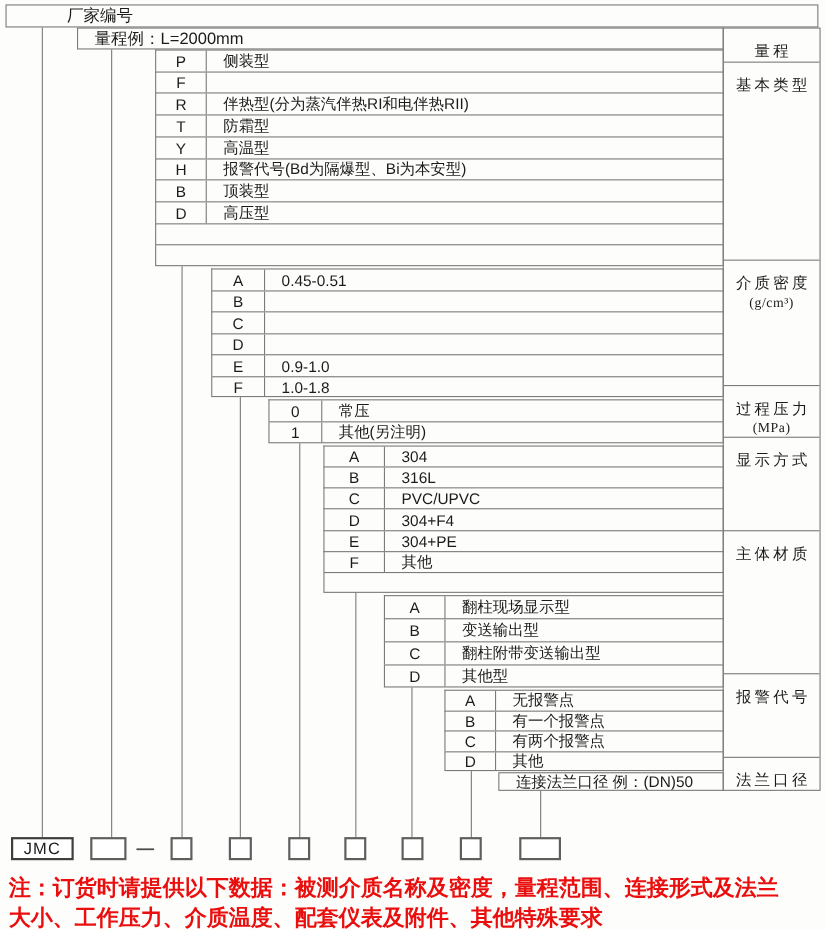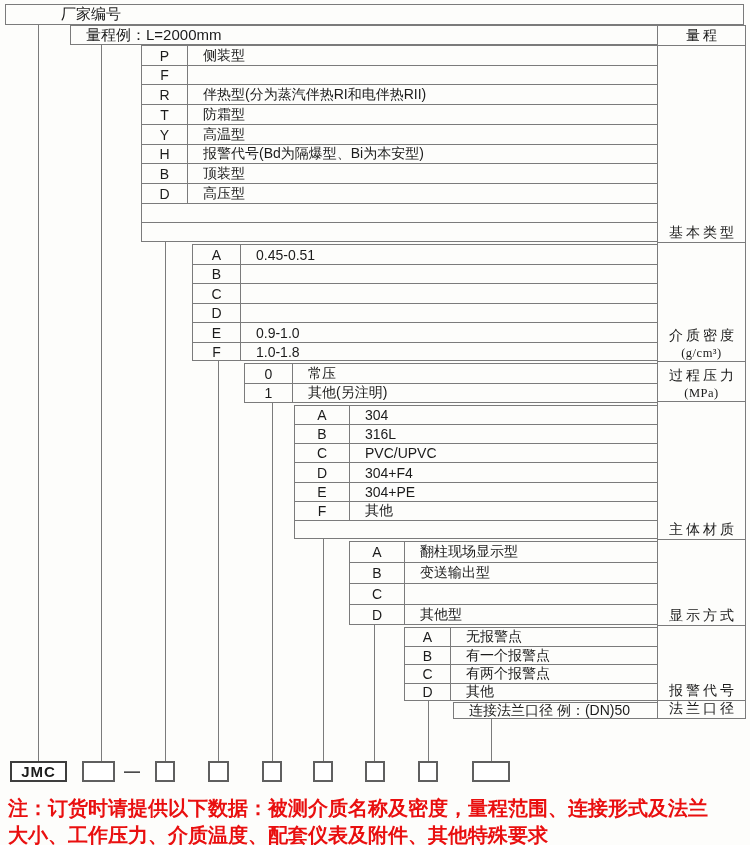--- a/index.html
+++ b/index.html
@@ -28,24 +28,25 @@
   #row1{left:5px;top:4px;width:739px;height:21px;padding-left:55px;}
   #row2{left:70px;top:25px;width:588px;height:20px;padding-left:15px;}
 
   
   #labels{
     position:absolute;left:657px;top:25px;width:87px;height:692px;
     box-sizing:content-box;border:1px solid var(--line);
     display:flex;flex-direction:column;
   }
   .lcell{
-    display:flex;flex-direction:column;align-items:center;justify-content:flex-end;
+    display:flex;flex-direction:column;align-items:center;justify-content:flex-start;
     box-sizing:border-box;border-bottom:1px solid var(--line);
     font-family:"Liberation Serif","DejaVu Serif",serif;
     font-size:14px;
+    margin-top:12px;
   }
   .lcell:last-child{border-bottom:none;}
   .ltext{letter-spacing:3px;margin-right:-3px;white-space:nowrap;}
   .lunit{font-size:12.5px;letter-spacing:.5px;margin-top:1px;white-space:nowrap;}
 
   
   .row{
     position:absolute;box-sizing:border-box;
     border:1px solid var(--line);border-bottom:none;
     display:flex;align-items:stretch;background:transparent;
@@ -65,21 +66,21 @@
   .vline{position:absolute;width:1px;background:var(--line);}
 
   
   .bbox{
     position:absolute;box-sizing:border-box;
     border:2px solid var(--boxline);background:#fff;
   }
   #prefixbox{
     border:2px solid var(--dark);
     display:flex;align-items:center;justify-content:center;
-    font-weight:bold;font-size:15px;letter-spacing:1px;
+    font-weight:normal;font-size:15px;letter-spacing:1px;
   }
   #dash{
     position:absolute;display:flex;align-items:center;justify-content:center;
     font-weight:bold;color:#4a4a4a;font-size:16px;
   }
 
   
   #note{
     position:absolute;left:8px;top:795px;width:703px;
     color:var(--red);font-weight:bold;font-size:20px;line-height:27px;
@@ -107,25 +108,25 @@
         <span class="ltext">基本类型</span>
       </div>
       <div class="lcell" style="height: 119px;">
         <span class="ltext">介质密度</span>
         <span class="lunit">(g/cm³)</span>
       </div>
       <div class="lcell" style="height: 40px;">
         <span class="ltext">过程压力</span>
         <span class="lunit">(MPa)</span>
       </div>
+      <div class="lcell" style="height: 86px;">
+        <span class="ltext">显示方式</span>
+      </div>
       <div class="lcell" style="height: 138px;">
         <span class="ltext">主体材质</span>
-      </div>
-      <div class="lcell" style="height: 86px;">
-        <span class="ltext">显示方式</span>
       </div>
       <div class="lcell" style="height: 75px;">
         <span class="ltext">报警代号</span>
       </div>
       <div class="lcell" style="height: 17px;">
         <span class="ltext">法兰口径</span>
       </div>
     </div>
 
   <div id="note">注：订货时请提供以下数据：被测介质名称及密度，量程范围、连接形式及法兰大小、工作压力、介质温度、配套仪表及附件、其他特殊要求</div>
@@ -220,20 +221,21 @@
     <div class="row" style="left: 349px; top: 541px; width: 309px; height: 21px;">
       <div class="code" style="width: 55px;">A</div>
       <div class="desc">翻柱现场显示型</div>
     </div>
     <div class="row" style="left: 349px; top: 562px; width: 309px; height: 21px;">
       <div class="code" style="width: 55px;">B</div>
       <div class="desc">变送输出型</div>
     </div>
     <div class="row" style="left: 349px; top: 583px; width: 309px; height: 21px;">
       <div class="code" style="width: 55px;">C</div>
+      <div class="desc">翻柱附带变送输出型</div>
     </div>
     <div class="row last" style="left: 349px; top: 604px; width: 309px; height: 21px;">
       <div class="code" style="width: 55px;">D</div>
       <div class="desc">其他型</div>
     </div>
     <div class="row" style="left: 404px; top: 627px; width: 254px; height: 19px;">
       <div class="code" style="width: 46px;">A</div>
       <div class="desc">无报警点</div>
     </div>
     <div class="row" style="left: 404px; top: 646px; width: 254px; height: 18px;">

